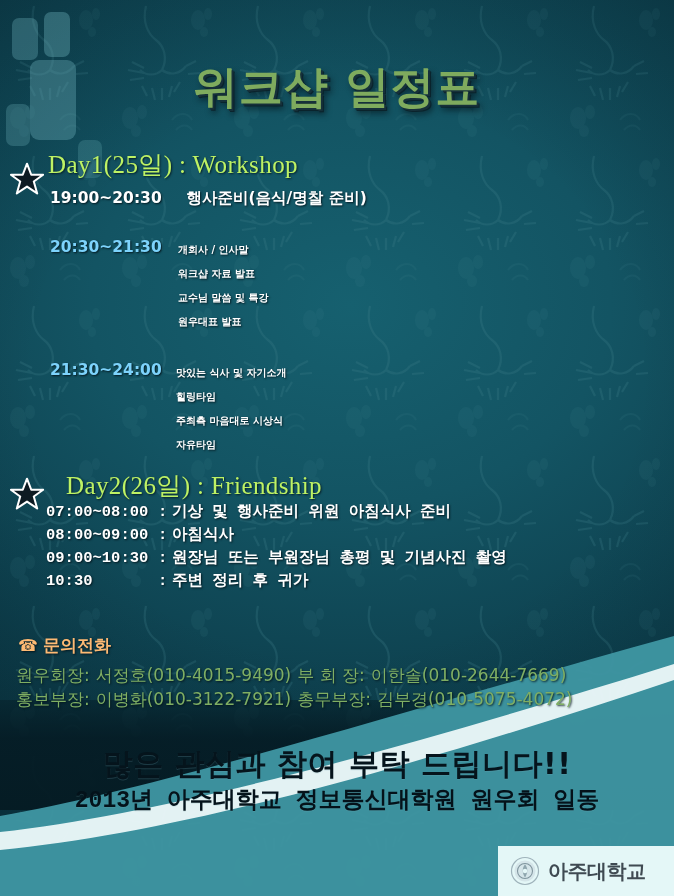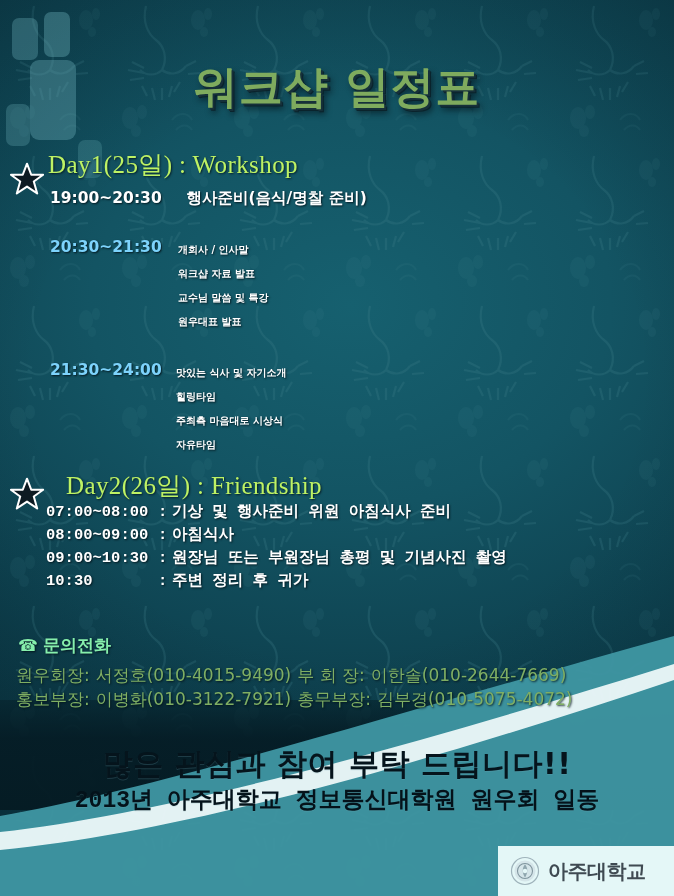--- a/index.html
+++ b/index.html
@@ -154,21 +154,21 @@
   .d2row .c { display: inline-block; width: 14px; }
 
   
   .contact-head {
     position: absolute;
     left: 18px;
     top: 634px;
     font-family: "DejaVu Sans", sans-serif;
     font-weight: bold;
     font-size: 17px;
-    color: #86efac;
+    color: #fdba74;
     text-shadow: 1px 1px 2px rgba(3,20,27,0.9);
     white-space: nowrap;
   }
   .contact-head .tel-ic {
     font-size: 16px;
     margin-right: 5px;
   }
   .contact-line {
     position: absolute;
     left: 16px;

